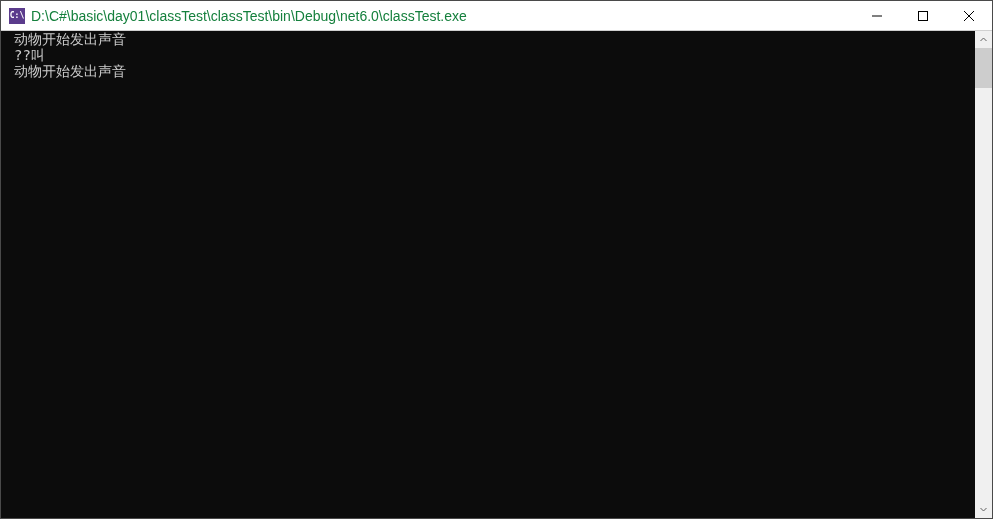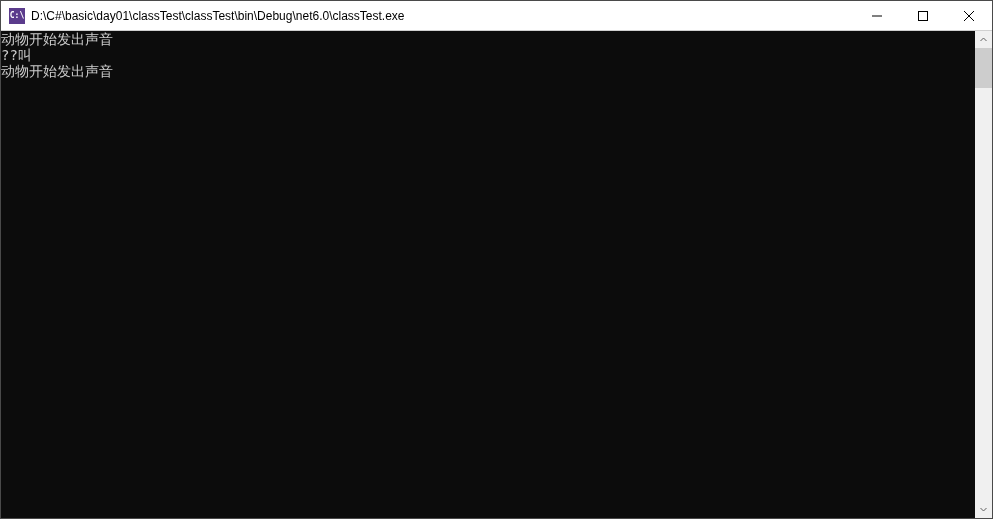--- a/index.html
+++ b/index.html
@@ -44,22 +44,22 @@
       align-items: center;
       justify-content: center;
       font-size: 8px;
       color: #ffffff;
       font-weight: bold;
       font-family: monospace;
     }
     
     .titlebar-text {
       flex: 1;
-      font-size: 12px;
-      color: #000000;
+      font-size: 14px;
+      color: #15803d;
       white-space: nowrap;
       overflow: hidden;
     }
     
     .window-controls {
       display: flex;
       height: 100%;
     }
     
     .control-btn {
@@ -85,21 +85,21 @@
       overflow: hidden;
     }
     
     .console-content {
       flex: 1;
       background: #0c0c0c;
       color: #cccccc;
       font-family: "NSimSun", "SimSun", "Consolas", monospace;
       font-size: 14px;
       line-height: 16px;
-      padding: 0px 0;
+      padding: 0px 13px;
       white-space: pre;
       overflow: hidden;
     }
     
     .scrollbar {
       width: 17px;
       background: #f0f0f0;
       position: relative;
       display: flex;
       flex-direction: column;

